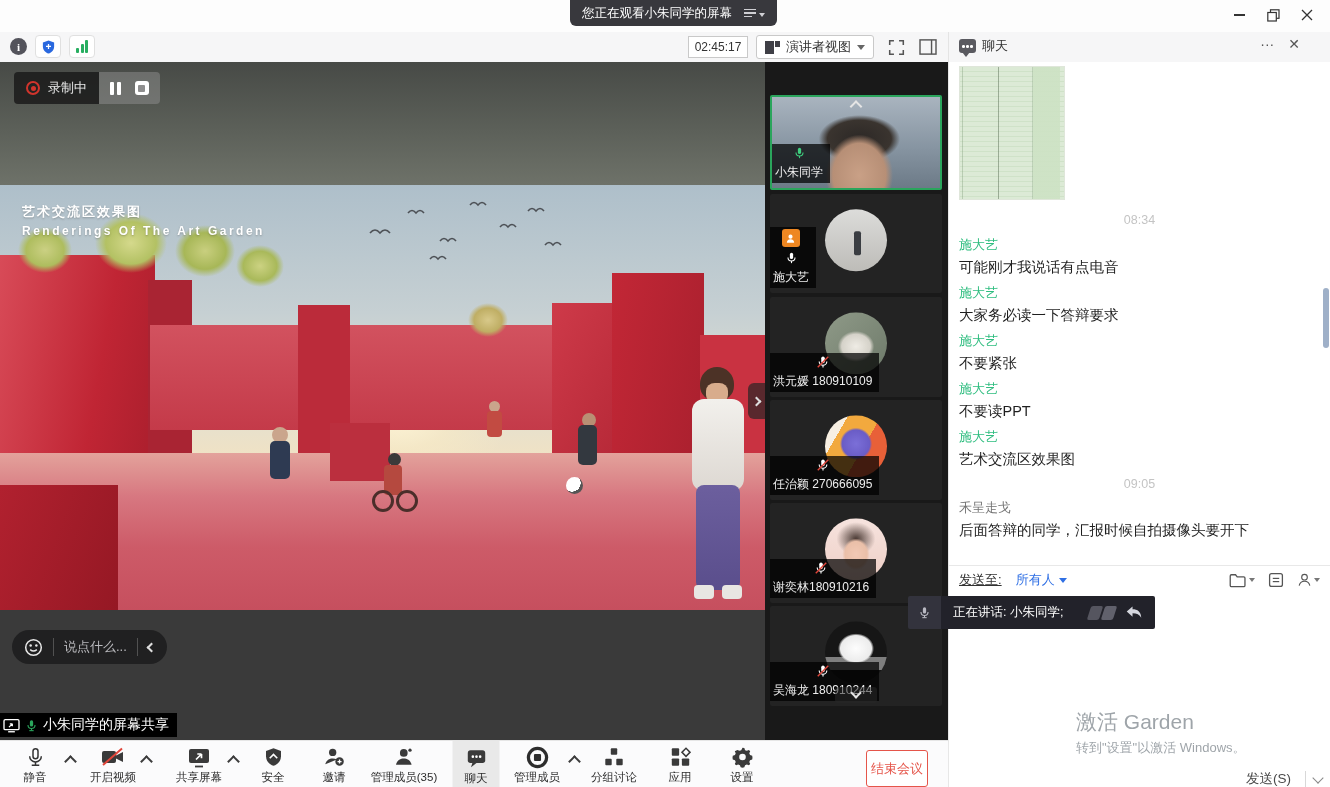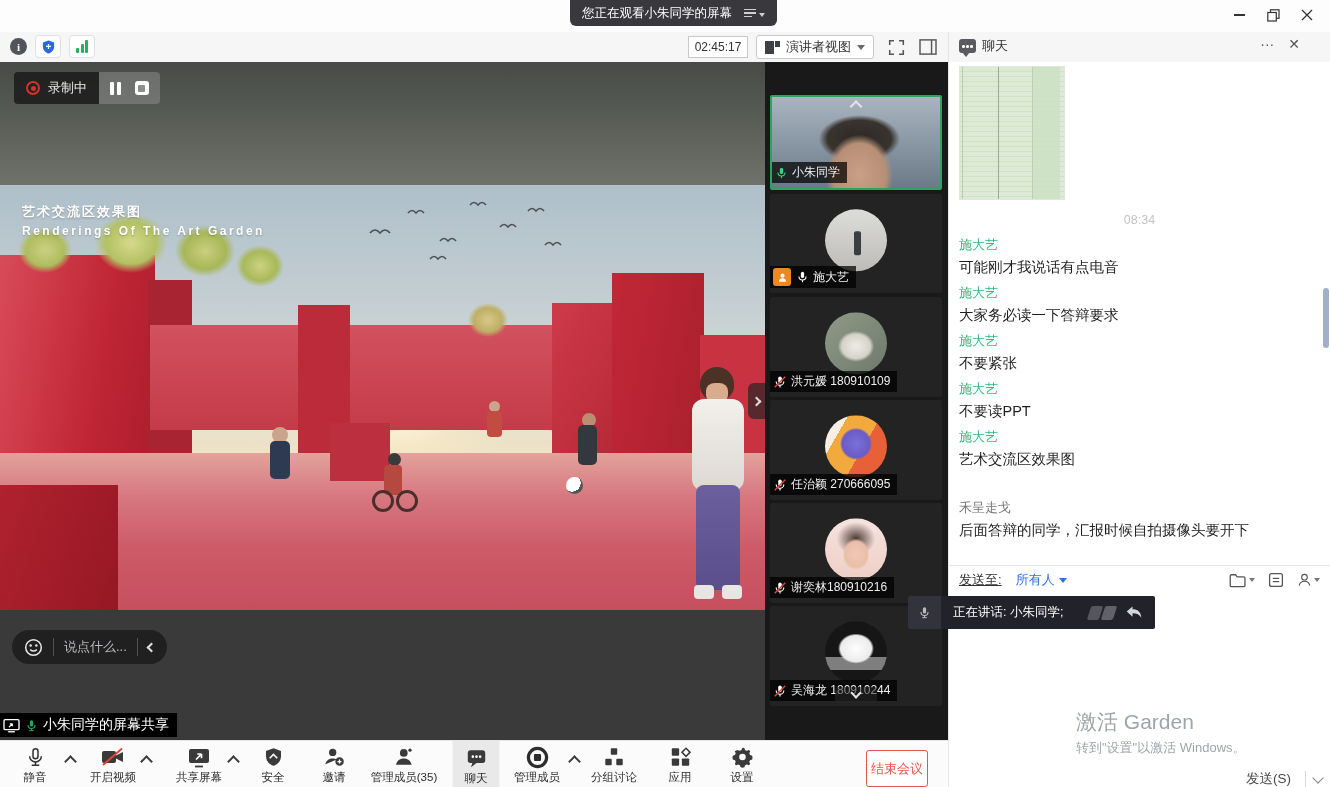--- a/index.html
+++ b/index.html
@@ -87,21 +87,21 @@
 
   
   .expand-tab { position:absolute; left:748px; top:321px; width:17px; height:36px; background:rgba(35,35,35,.68); border-radius:6px 0 0 6px; display:flex; align-items:center; justify-content:center; cursor:pointer; }
   .chev-right { width:7px; height:7px; border-right:2px solid #ddd; border-top:2px solid #ddd; transform:rotate(45deg); }
 
   
   .video-strip { position:absolute; left:765px; top:62px; width:183px; height:678px; background:#191919; }
   .vtile { position:absolute; left:5px; width:172px; height:97px; background:#232323; border-radius:2px; overflow:hidden; }
   .vtile.speaking { border:2px solid #2aa55c; }
   .avatar { position:absolute; left:50%; top:50%; transform:translate(-50%,-56%); width:62px; height:62px; border-radius:50%; overflow:hidden; }
-  .namebar { position:absolute; left:0; bottom:5px; display:flex; align-items:center; gap:4px; background:rgba(0,0,0,.72); padding:2px 7px 2px 3px; color:#eee; font-size:12px; white-space:nowrap; }
+  .namebar { position:absolute; left:0; bottom:5px; display:flex; align-items:center; gap:4px; background:rgba(0,0,0,.72); padding:2px 7px 2px 3px; color:#eee; font-size:12px; white-space:nowrap;flex-direction:column; }
   .hostbadge { width:18px; height:18px; border-radius:3px; background:#ee8722; display:flex; align-items:center; justify-content:center; margin-right:1px; }
   .chev-up-sm { position:absolute; left:50%; top:5px; transform:translateX(-50%); width:9px; height:9px; border-left:2px solid #e5e5e5; border-top:2px solid #e5e5e5; transform:translateX(-50%) rotate(45deg); cursor:pointer; }
   .chev-down-wrap { position:absolute; left:50%; bottom:3px; transform:translateX(-50%); width:42px; height:16px; background:rgba(40,40,40,.55); border-radius:3px; display:flex; align-items:center; justify-content:center; cursor:pointer; }
   .chev-down-sm { width:8px; height:8px; border-left:2px solid #e5e5e5; border-bottom:2px solid #e5e5e5; transform:rotate(-45deg); margin-top:-4px; }
   .cam1 { position:absolute; inset:0;
     background: radial-gradient(48px 58px at 52% 86%, #c9a086 0%, #b78f76 55%, rgba(183,143,118,0) 70%),
                 radial-gradient(58px 34px at 52% 46%, #2c2826 0%, #3a342f 55%, rgba(58,52,47,0) 70%),
                 linear-gradient(180deg,#a9b4bf 0%, #8795a2 55%, #6c7a87 100%); }
   .av2 { background:linear-gradient(180deg,#dcdcda 0%,#bdbcb8 100%); }
   .av2 i { position:absolute; left:29px; top:22px; width:7px; height:24px; background:#3a3d42; border-radius:2px; }
@@ -467,20 +467,21 @@
 
     <div class="msg-sender" style="top:270px">施大艺</div>
     <div class="msg-text" style="top:292px">不要紧张</div>
 
     <div class="msg-sender" style="top:318px">施大艺</div>
     <div class="msg-text" style="top:340px">不要读PPT</div>
 
     <div class="msg-sender" style="top:366px">施大艺</div>
     <div class="msg-text" style="top:388px">艺术交流区效果图</div>
 
+    <div class="chat-time" style="top:415px">09:05</div>
 
     <div class="msg-sender blue" style="top:437px">禾呈走戈</div>
     <div class="msg-text" style="top:459px">后面答辩的同学，汇报时候自拍摄像头要开下</div>
 
     <div class="chat-div"></div>
 
     <div class="sendto-row">
       <span class="sendto-label">发送至:</span>
       <span class="sendto-value">
         <span>所有人</span>

